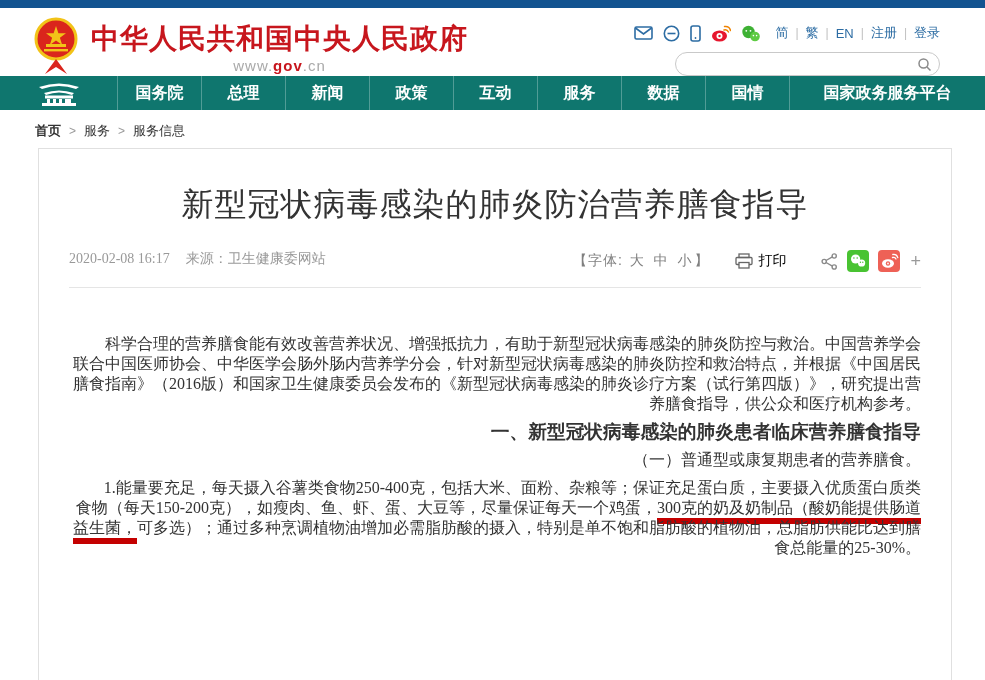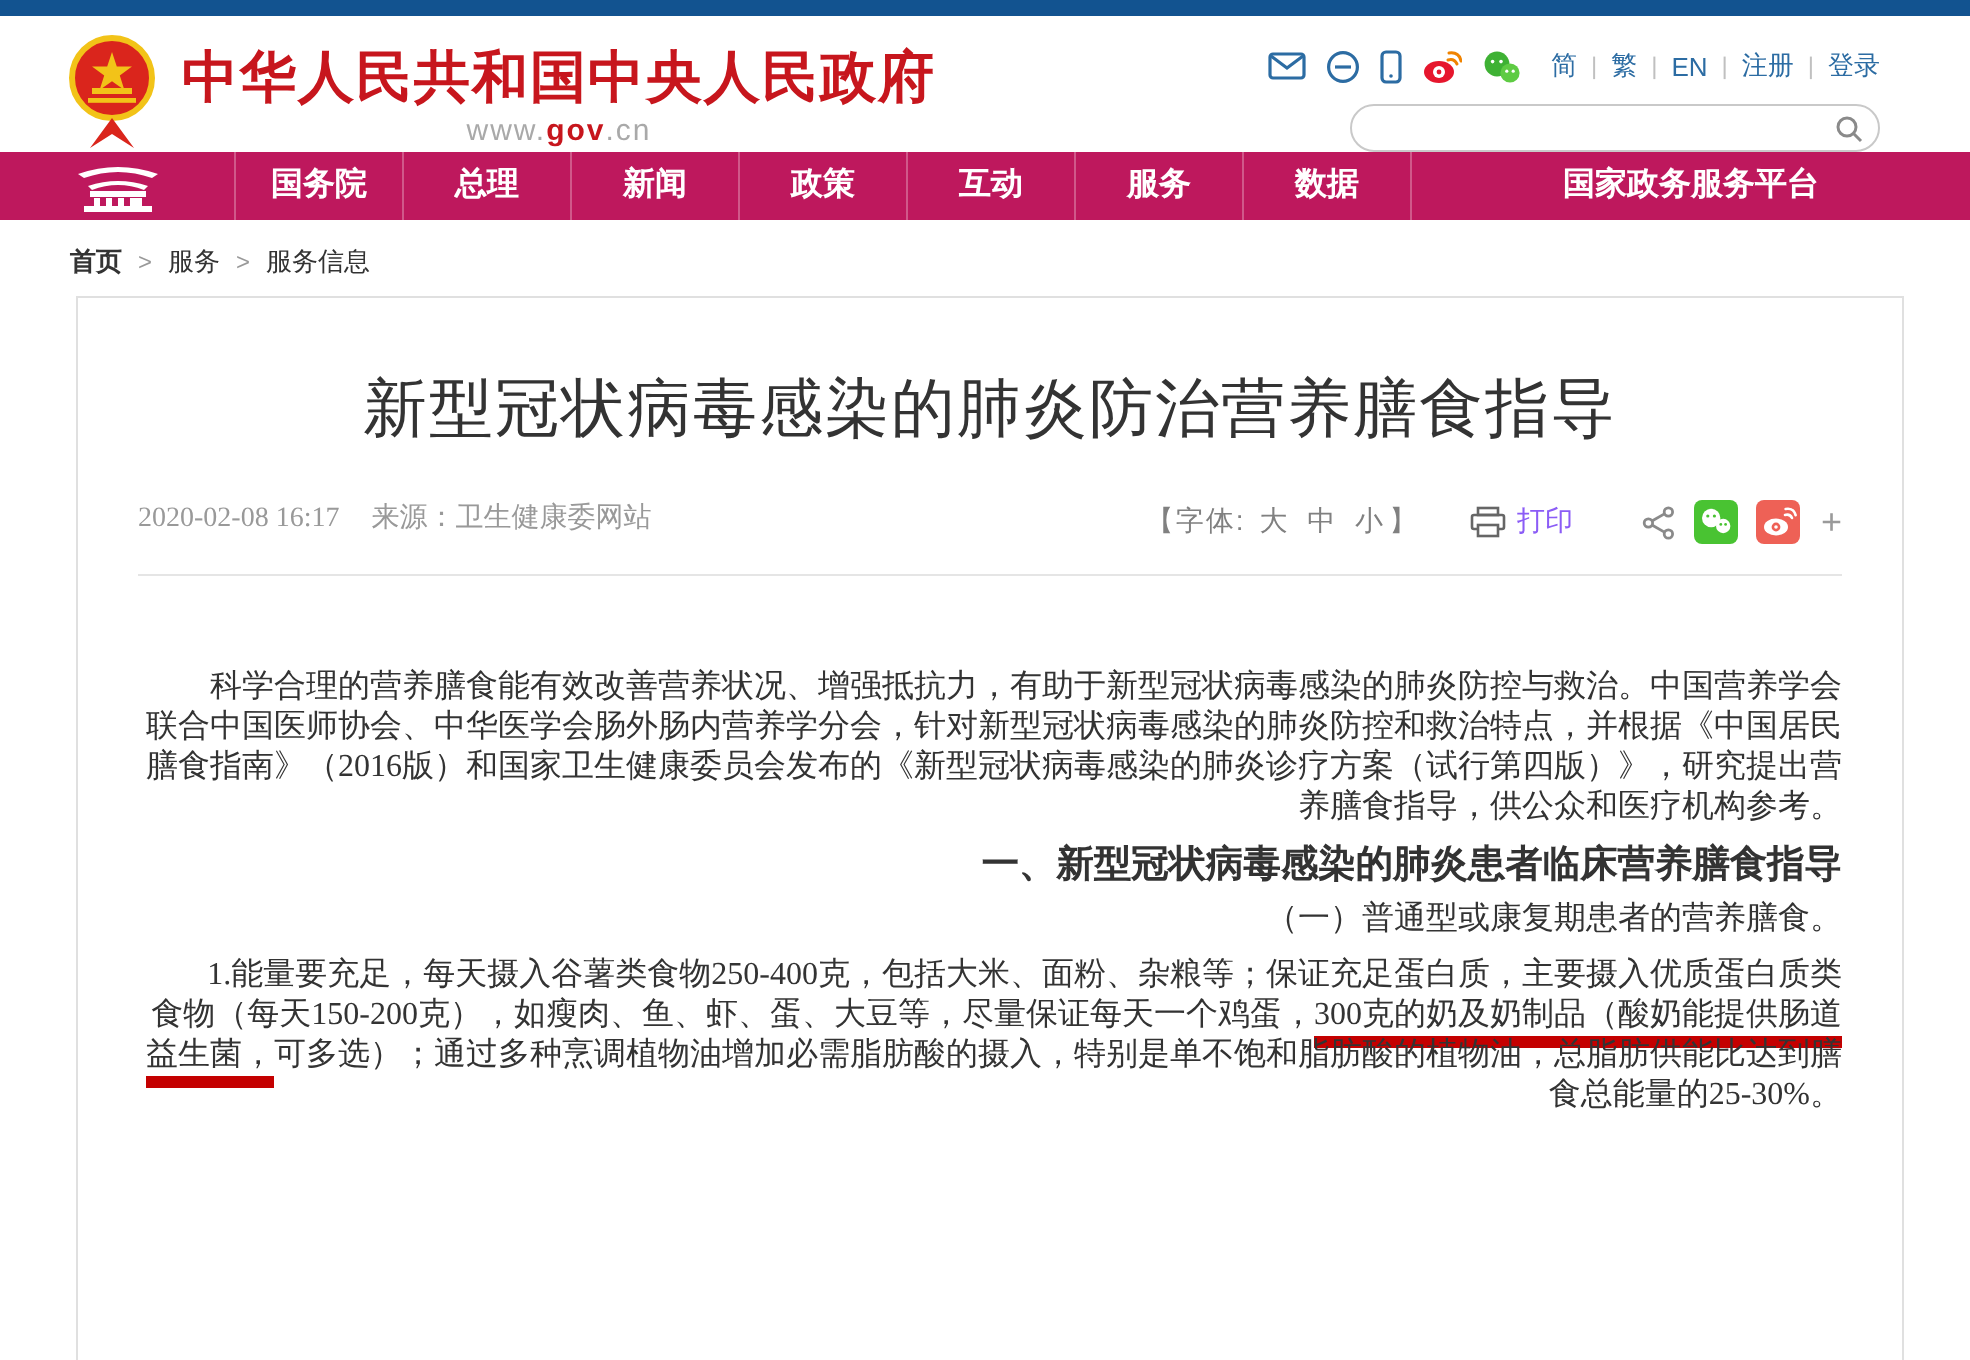--- a/index.html
+++ b/index.html
@@ -22,41 +22,41 @@
   .quick-row .qicon { display:inline-flex; align-items:center; margin-right:10px; cursor:pointer; }
   .lang-links { display:flex; align-items:center; font-size:13px; color:#2c6ca3; margin-left:4px; }
   .lang-links a { color:#2c6ca3; text-decoration:none; cursor:pointer; }
   .lang-sep { color:#c0c0c0; padding:0 7px; font-size:12px; }
   .search-box { margin-top:8px; width:265px; height:24px; border:1px solid #c9c9c9; border-radius:13px;
     position:relative; margin-left:auto; background:#fff; }
   .search-box input { position:absolute; left:12px; top:1px; width:225px; height:20px; border:none; outline:none;
     font-size:13px; background:transparent; }
   .search-glass { position:absolute; right:7px; top:4px; cursor:pointer; }
   
-  .main-nav { height:34px; background:#be185d; display:flex; }
+  .main-nav { height:34px; background:#0f766e; display:flex; }
   .nav-cell-icon { width:117px; display:flex; align-items:center; justify-content:center; cursor:pointer; }
   .nav-item { width:84px; border-left:1px solid rgba(255,255,255,.28); color:#fff; font-size:16px; font-weight:bold;
     line-height:34px; text-align:center; cursor:pointer; white-space:nowrap; }
   .nav-item.wide { flex:1; }
   
   .breadcrumb { margin:11px 0 0 35px; font-size:13px; color:#333; height:20px; display:flex; align-items:center; }
   .breadcrumb .home { font-weight:bold; cursor:pointer; }
   .breadcrumb .sep { color:#999; padding:0 8px; font-size:12px; }
   .breadcrumb .link { cursor:pointer; }
   
   .article-box { margin:7px 0 0 38px; width:914px; height:553px; border:1px solid #e0e0e0; border-bottom:none; background:#fff; }
   .article-title { margin-top:34px; text-align:center; font-size:32px; font-weight:400; color:#333; letter-spacing:1px;
     font-family:"Liberation Sans", sans-serif; }
   .meta-row { margin:23px 30px 0; display:flex; justify-content:space-between; align-items:flex-start; height:28px; }
   .meta-left { font-family:"Liberation Serif", serif; font-size:14px; color:#999; }
   .meta-left .src-label { margin-left:16px; }
   .meta-right { display:flex; align-items:center; color:#808080; font-size:14px; }
   .font-tool { letter-spacing:1px; }
   .font-tool .fsize { cursor:pointer; padding:0 2px; }
-  .print-tool { display:flex; align-items:center; margin-left:26px; cursor:pointer; color:#8b5cf6; }
+  .print-tool { display:flex; align-items:center; margin-left:26px; cursor:pointer; color:#000000; }
   .print-tool span { margin-left:5px; }
   .share-tools { display:flex; align-items:center; margin-left:26px; }
   .share-tools .sicon { display:inline-flex; margin-left:9px; cursor:pointer; }
   .plus-tool { margin-left:10px; color:#9a9a9a; font-size:18px; cursor:pointer; line-height:18px; }
   .meta-divider { margin:9px 30px 0; border-bottom:1px solid #e5e5e5; }
   
   .article-content { margin:0 30px; padding-top:46px; font-family:"Liberation Serif", serif; font-size:16px; color:#333; }
   .article-content p, .article-content h3 { line-height:20px; text-indent:2em; margin:0 0 8px; font-weight:normal;text-align:right; }
   .article-content h3 { font-weight:bold; font-family:"Liberation Sans", sans-serif; }
   .hl-red {
@@ -164,20 +164,21 @@
       <rect x="9" y="23" width="34" height="3" fill="#fff"></rect>
     </svg>
   </div>
   <div class="nav-item">国务院</div>
   <div class="nav-item">总理</div>
   <div class="nav-item">新闻</div>
   <div class="nav-item">政策</div>
   <div class="nav-item">互动</div>
   <div class="nav-item">服务</div>
   <div class="nav-item">数据</div>
+  <div class="nav-item">国情</div>
   <div class="nav-item wide">国家政务服务平台</div>
 </nav>
 
 <div class="breadcrumb">
   <span class="home">首页</span>
   <span class="sep">&gt;</span>
   <span class="link">服务</span>
   <span class="sep">&gt;</span>
   <span>服务信息</span>
 </div>

